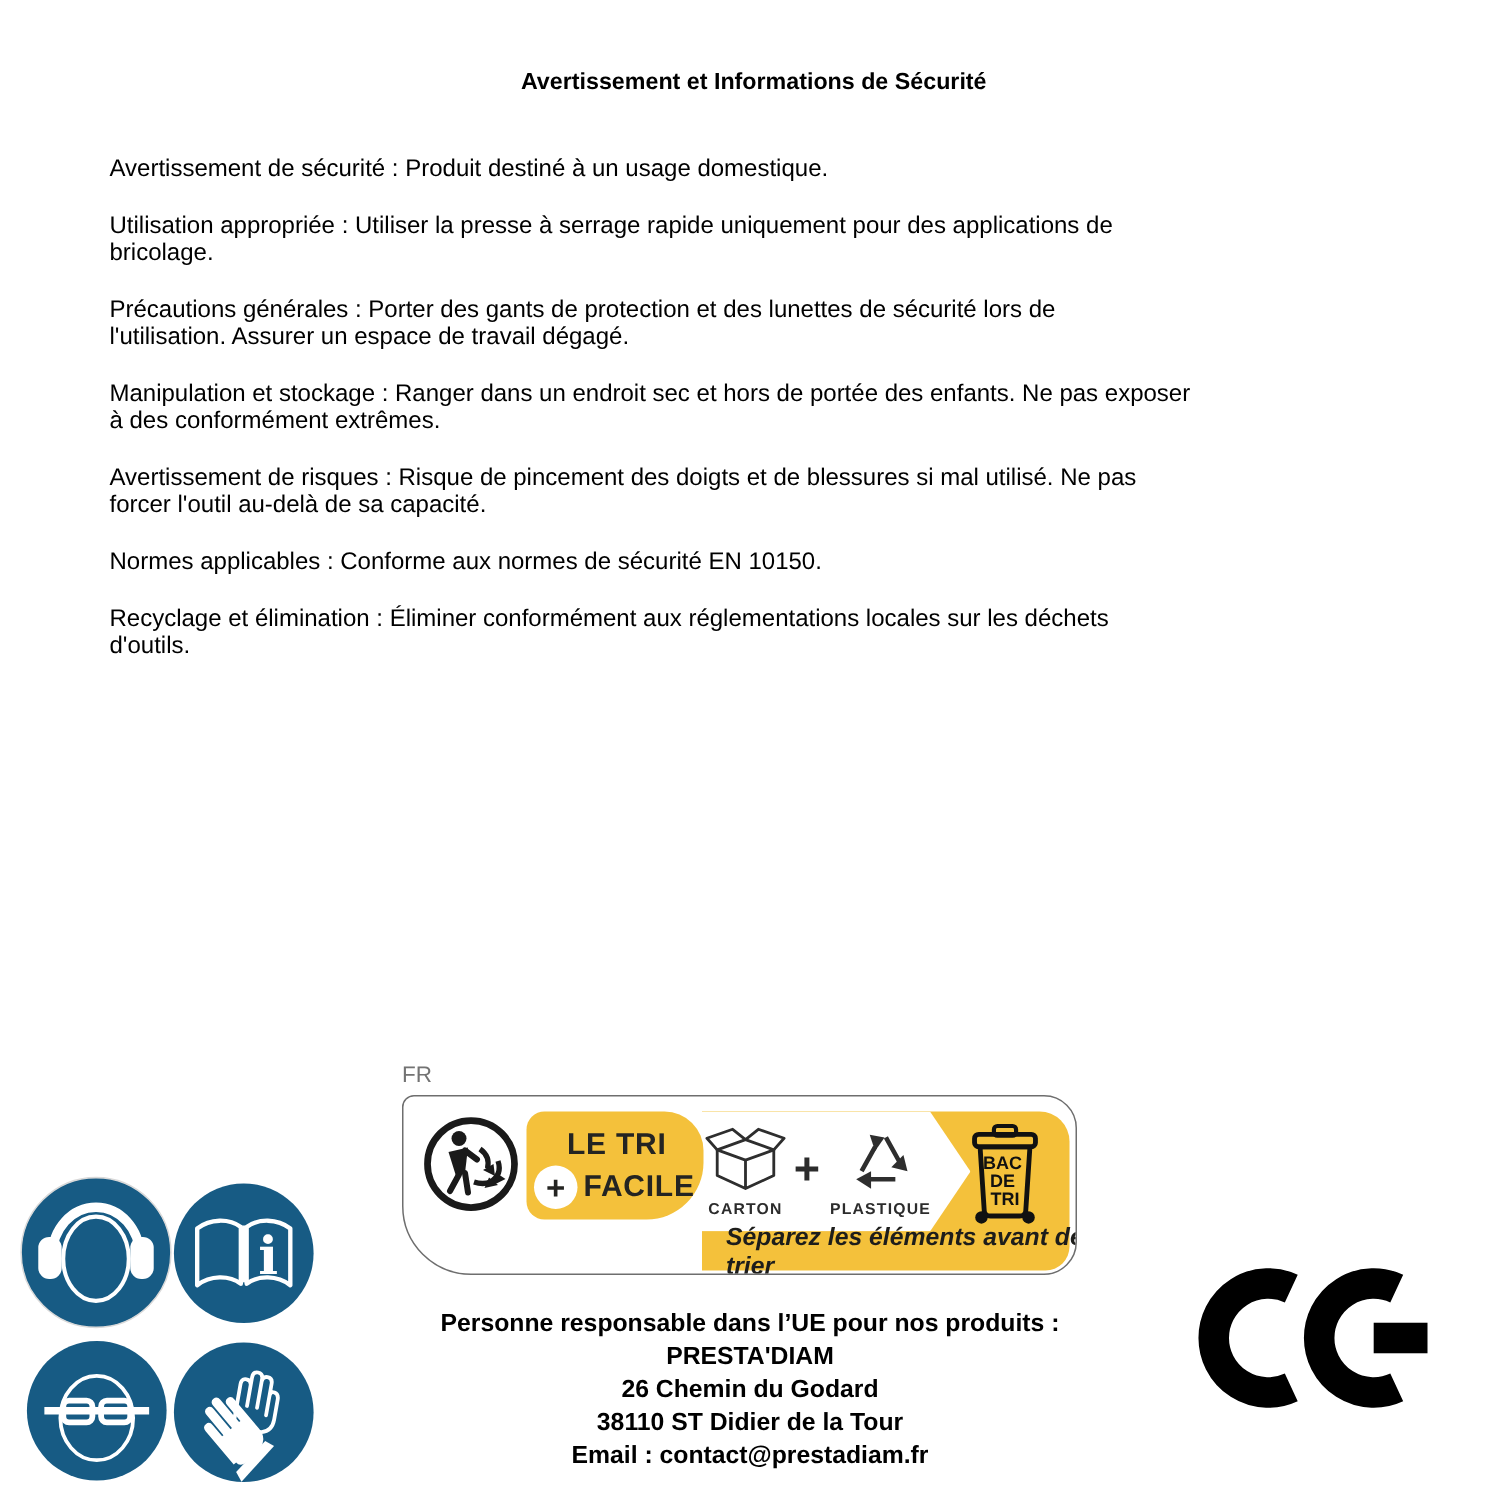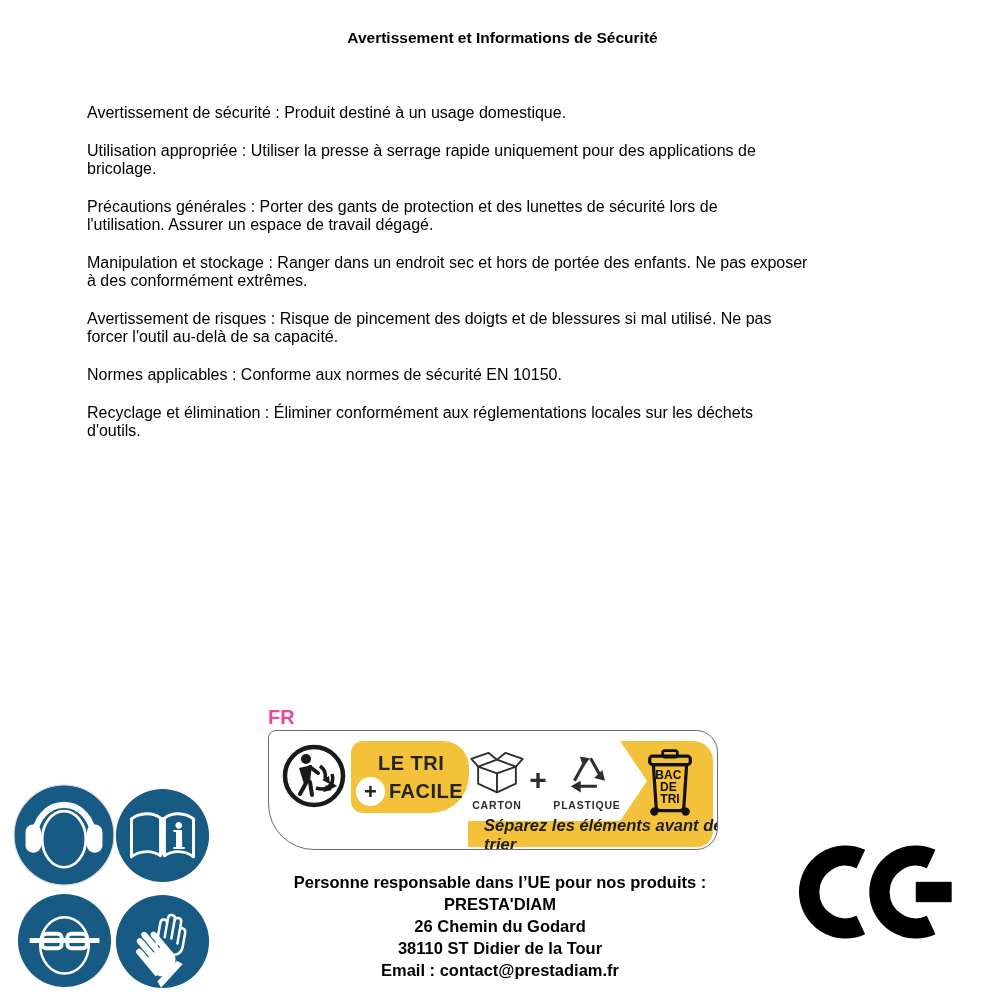--- a/index.html
+++ b/index.html
@@ -4,32 +4,32 @@
 <style>
   * { box-sizing: border-box; margin: 0; padding: 0; }
   html, body { background: #ffffff; }
   .page {
     position: relative; width: 1005px; height: 1005px;
     background: #ffffff; overflow: hidden;
     font-family: "Liberation Sans", "DejaVu Sans", sans-serif;
     color: #000;
   }
   .doc-title {
-    position: absolute; top: 29px; left: 0; width: 100%;
+    position: absolute; top: 46px; left: 0; width: 100%;
     text-align: center; font-size: 15.5px; font-weight: bold;
   }
-  .body-text { position: absolute; left: 87px; top: 84px; width: 880px; }
+  .body-text { position: absolute; left: 73px; top: 84px; width: 880px; }
   .body-text p { margin: 0 0 20px 0; font-size: 17.5px; line-height: 27px; }
 
   
   .safety-icon { position: absolute; }
 
   
   .recycle-label { position: absolute; left: 268px; top: 707px; }
-  .fr-label { font-size: 20px; font-weight: bold; line-height: 20px; color: #ec4899; }
+  .fr-label { font-size: 15px; font-weight: normal; line-height: 20px; color: #737373; }
   .label-box {
     position: relative; width: 450px; height: 120px; margin-top: 3px;
     background: #fff; border: 1.5px solid #6e6e6e;
     border-radius: 8px 22px 22px 46px; overflow: hidden;
   }
   .triman { position: absolute; left: 13px; top: 11px; }
   .flag-base {
     position: absolute; left: 199px; top: 10px; width: 245px; height: 106px;
     background: var(--label-yellow); border-radius: 0 20px 16px 0;
   }

